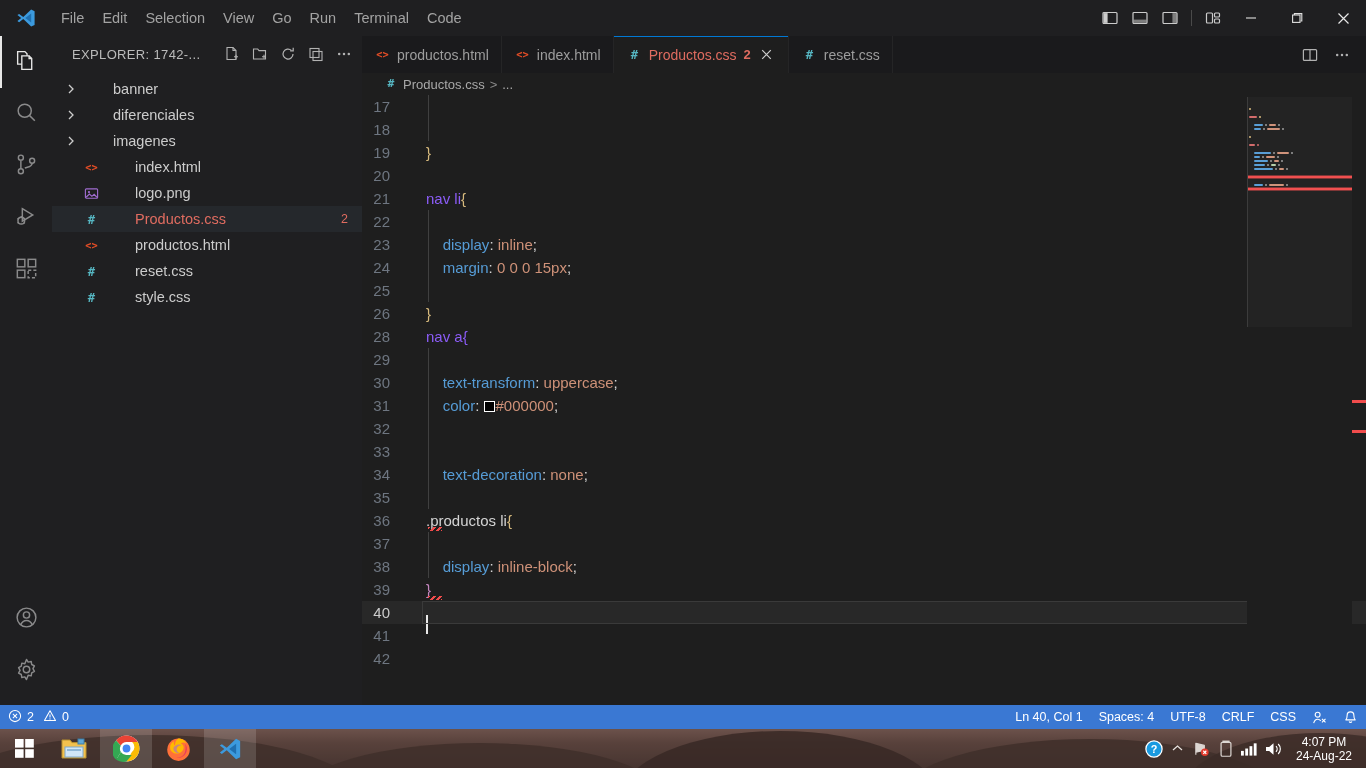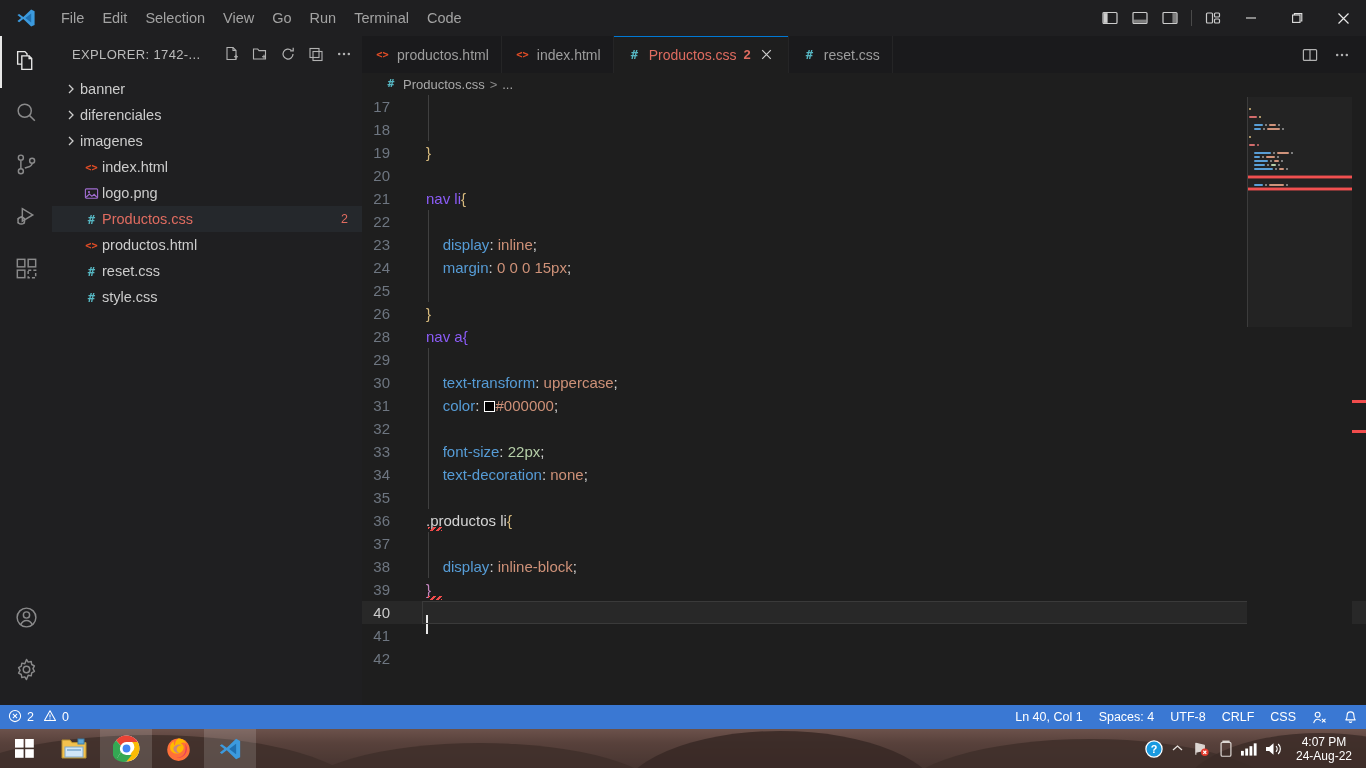--- a/index.html
+++ b/index.html
@@ -73,21 +73,21 @@
   #sb-actions { margin-left: auto; display: flex; align-items: center; }
   .sb-act { width: 28px; height: 28px; display: flex; align-items: center; justify-content: center; opacity: .85; }
   #filelist { flex: 1 1 auto; padding-top: 4px; overflow: hidden; }
   .frow {
     height: 26px; display: flex; align-items: center; padding-left: 10px; padding-right: 14px;
     color: #cccccc; font-size: 14.5px; white-space: nowrap;
   }
   .frow.selected { background: #25282c; }
   .twisty { width: 18px; display: flex; align-items: center; justify-content: center; flex: 0 0 18px; }
   .ficon { width: 22px; display: flex; align-items: center; justify-content: center; flex: 0 0 22px; }
-  .fname { overflow: hidden; text-overflow: ellipsis; }
+  .fname { overflow: hidden; text-overflow: ellipsis; margin-left: 33px; }
   .fname.err { color: #e06c60; }
   .fbadge { margin-left: auto; color: #e06c60; font-size: 12.5px; }
 
   
   #editorarea { flex: 1 1 auto; display: flex; flex-direction: column; min-width: 0; background: #1e1e1e; }
   #tabbar { height: 37px; flex: 0 0 37px; background: #1a1a1c; display: flex; align-items: stretch; }
   .tab {
     display: flex; align-items: center; gap: 7px; padding: 0 12px 0 13px;
     background: #1a1a1c; color: #9d9d9d; font-size: 14px; border-right: 1px solid #252526;
     position: relative; white-space: nowrap; max-width: 230px;
@@ -705,21 +705,20 @@
                 <span class="guide"></span>
                 <span class="ctext"><span class="tok-prop">    color</span><span class="tok-punc">: </span><span class="swatch"></span><span class="tok-val">#000000</span><span class="tok-punc">;</span></span>
               </div>
               <div class="cline">
                 <span class="lnum">32</span>
                 <span class="guide"></span>
               </div>
               <div class="cline">
                 <span class="lnum">33</span>
                 <span class="guide"></span>
-                <span class="ctext"><span class="tok-prop">    font-size</span><span class="tok-punc">: </span><span class="tok-num">22px</span><span class="tok-punc">;</span></span>
               </div>
               <div class="cline">
                 <span class="lnum">34</span>
                 <span class="guide"></span>
                 <span class="ctext"><span class="tok-prop">    text-decoration</span><span class="tok-punc">: </span><span class="tok-val">none</span><span class="tok-punc">;</span></span>
               </div>
               <div class="cline">
                 <span class="lnum">35</span>
                 <span class="guide"></span>
                 <span class="ctext"></span>

